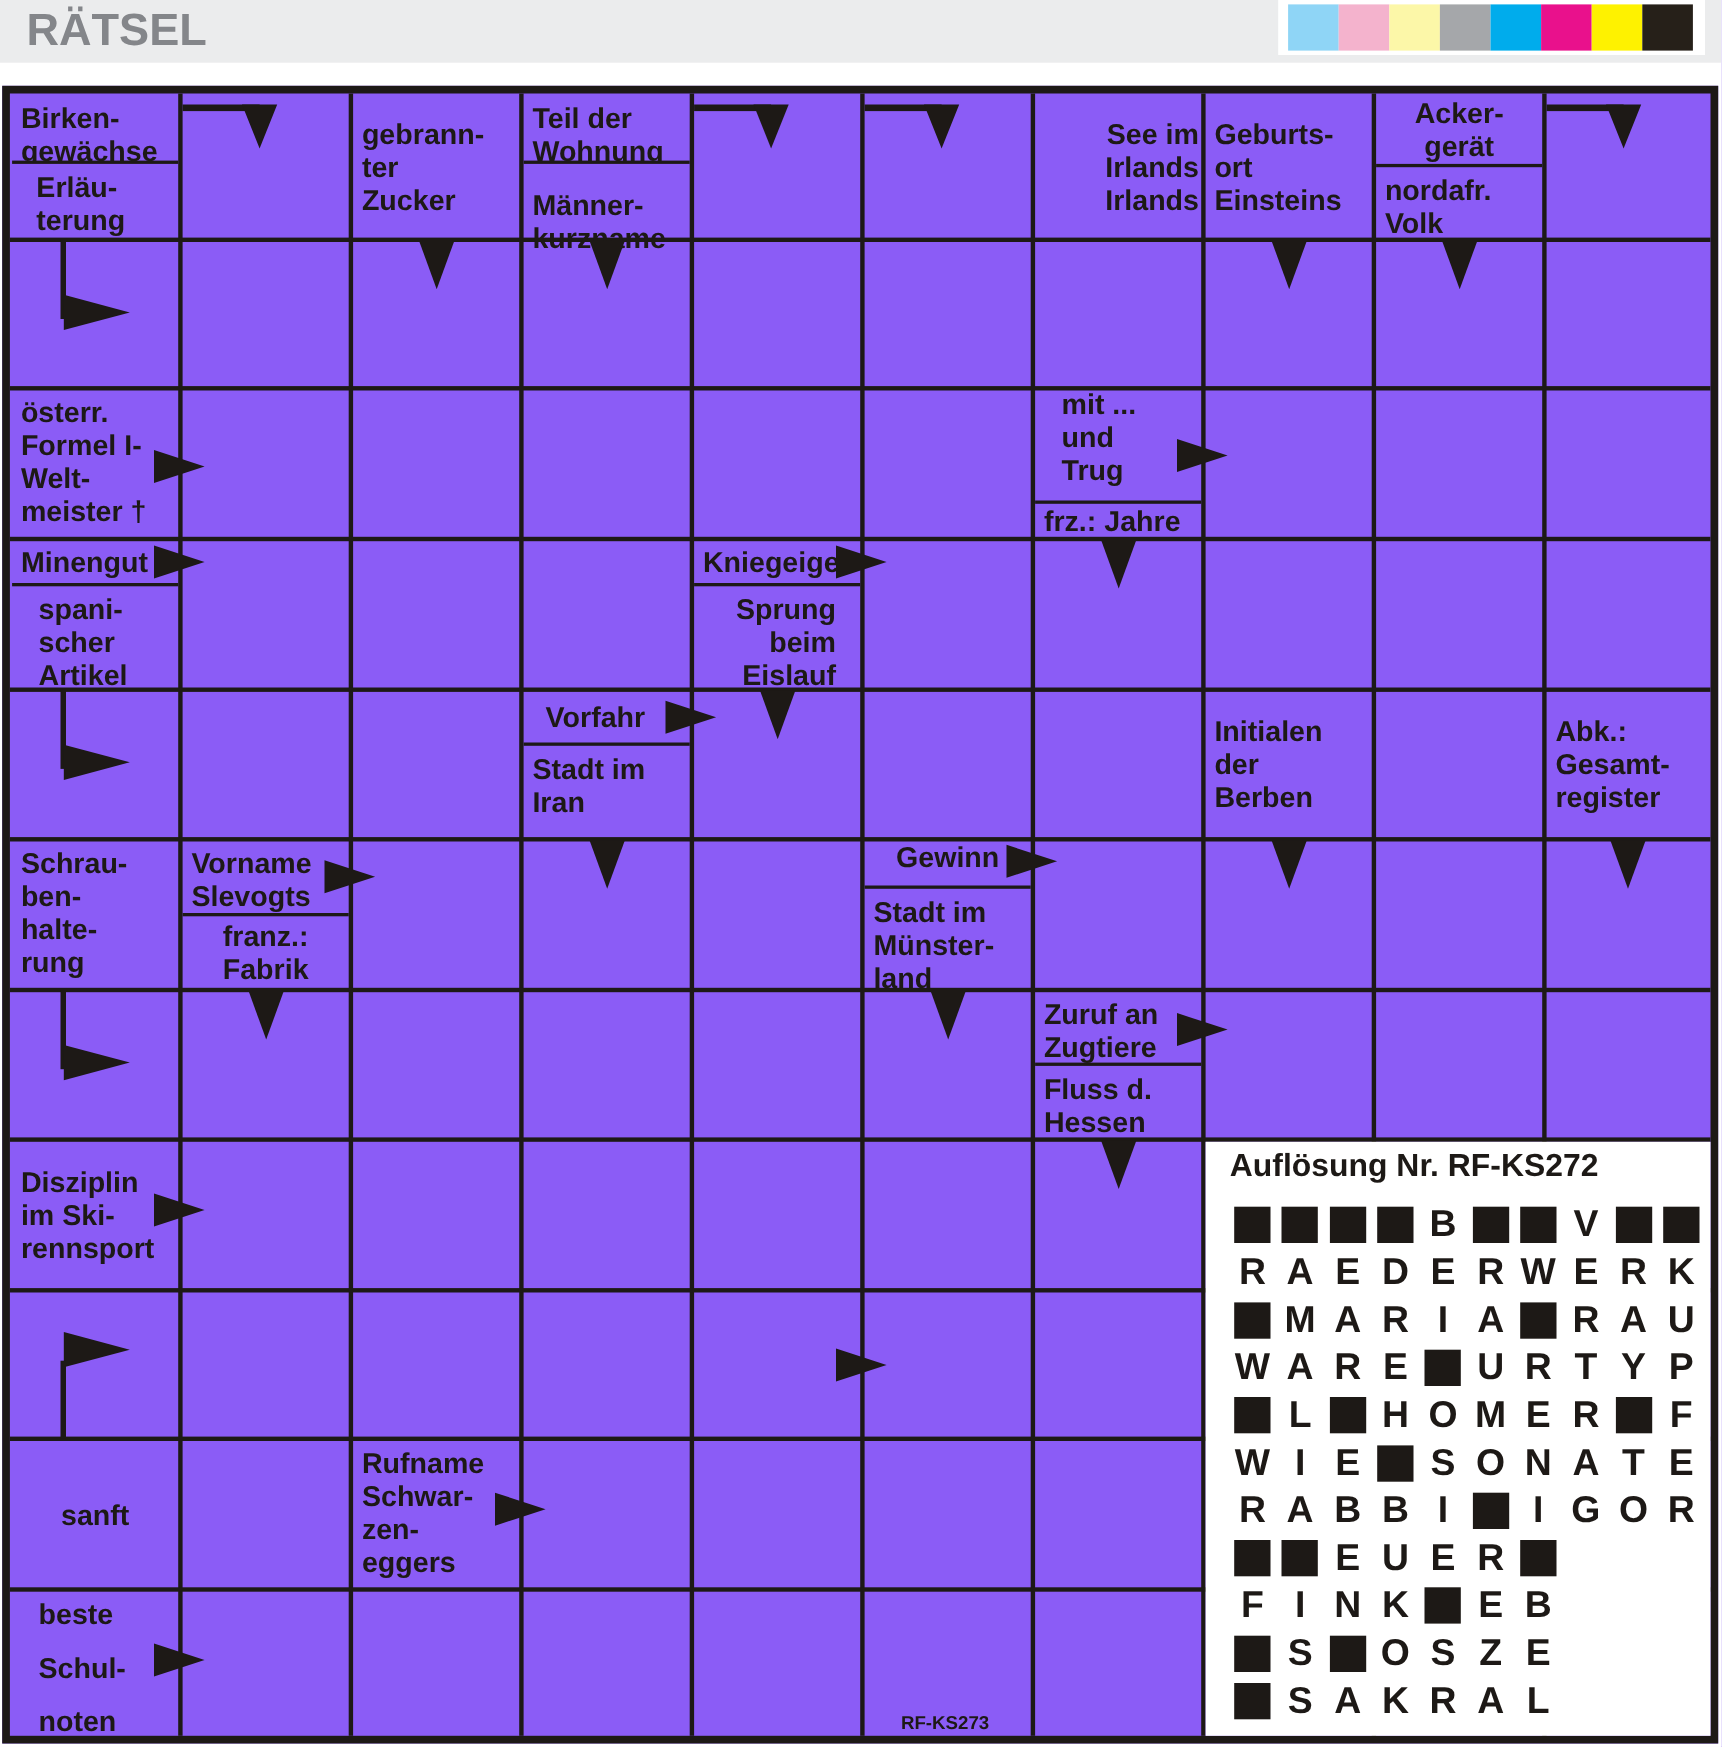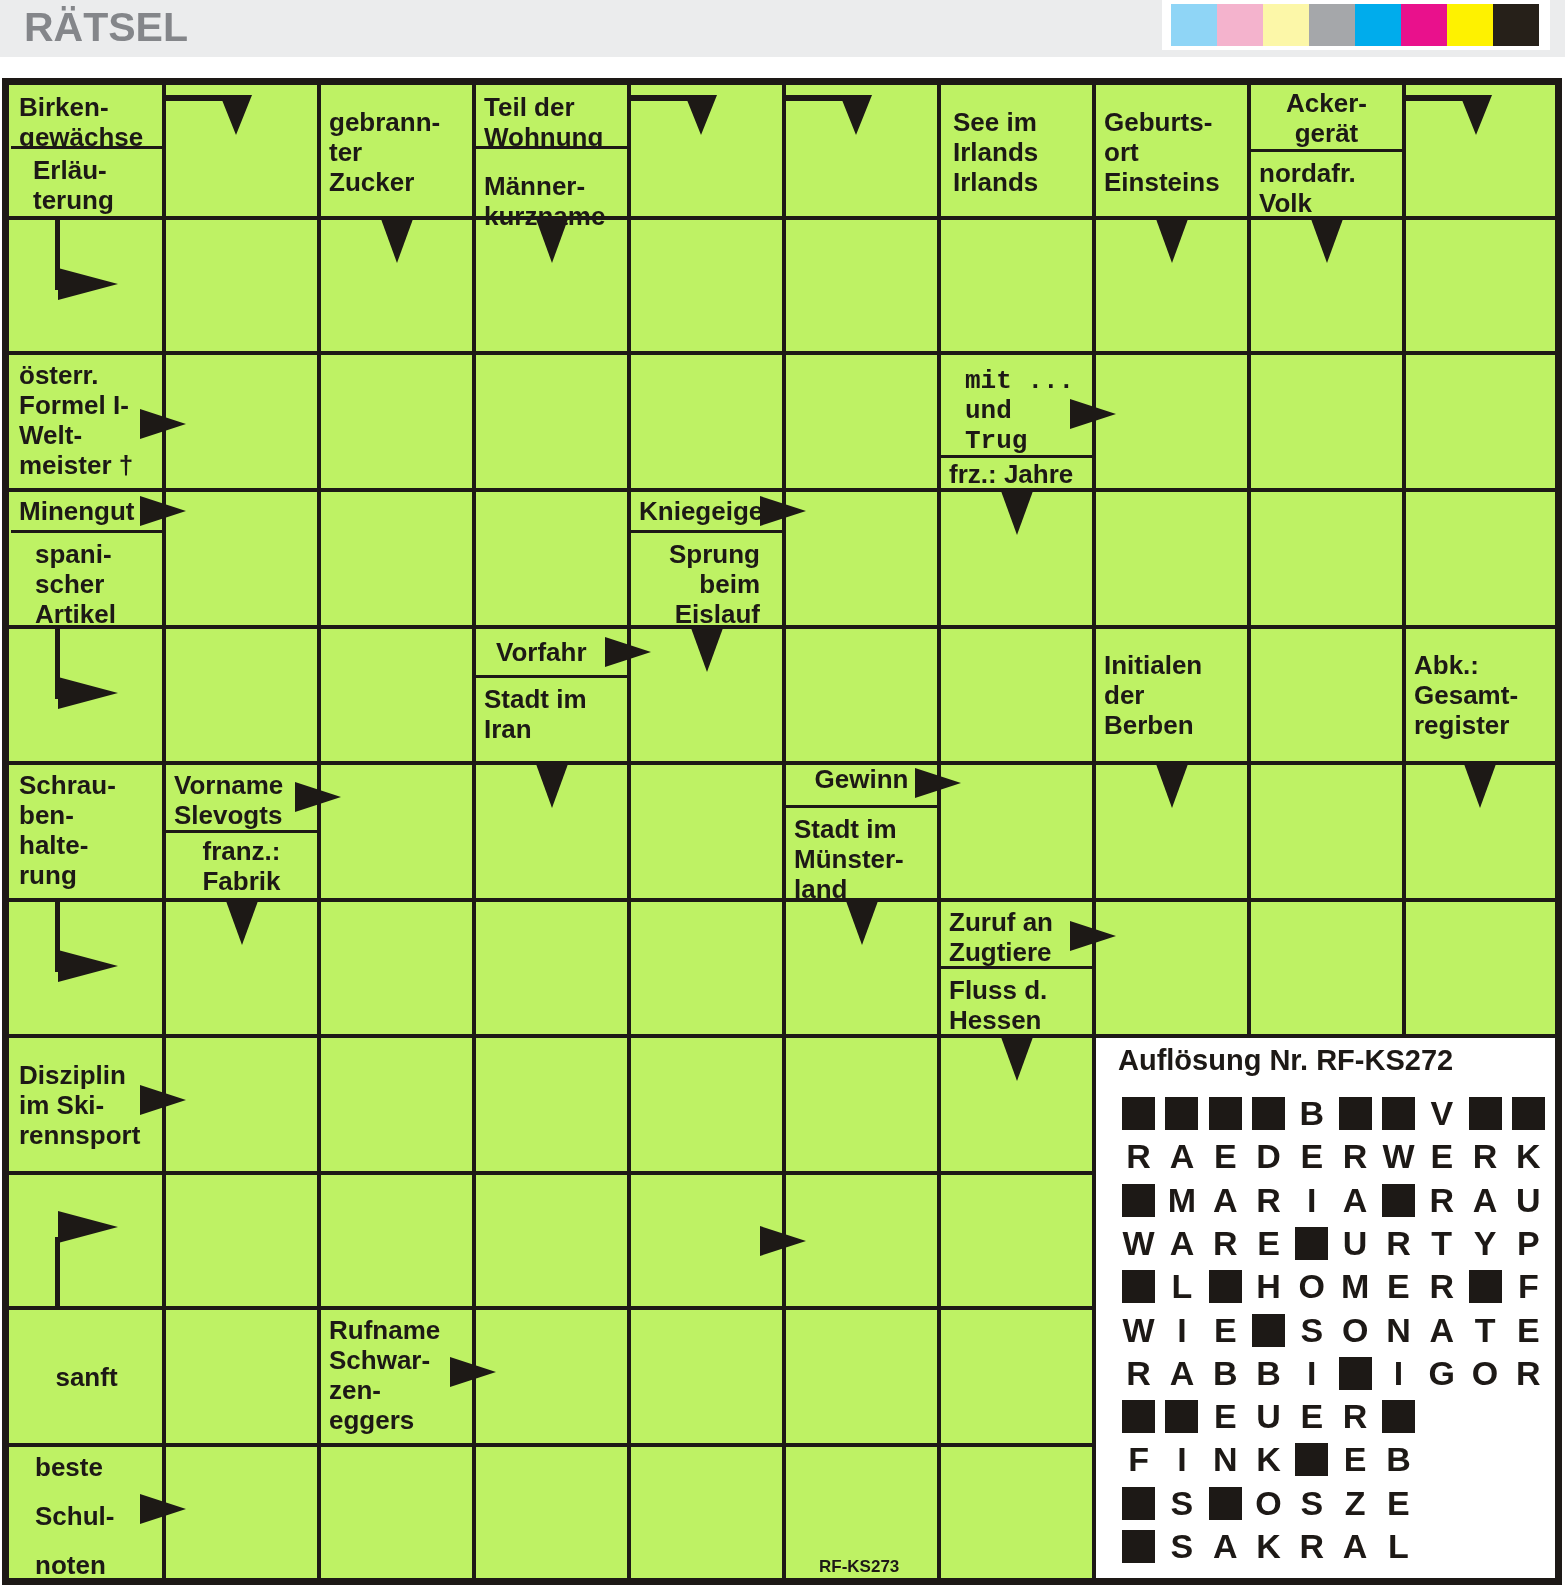--- a/index.html
+++ b/index.html
@@ -7,21 +7,21 @@
          font-family:"Liberation Sans", sans-serif;}
   
   #header{position:absolute;left:0;top:0;width:1565px;height:57px;background:#ebeced;}
   #page-title{position:absolute;left:24px;top:4px;font-size:41px;font-weight:bold;
               color:#84868a;letter-spacing:0px;}
   #colorbar{position:absolute;right:15px;top:0;width:388px;height:50px;background:#ffffff;
             display:flex;align-items:flex-start;padding:4px 0 0 9px;box-sizing:border-box;}
   .swatch{width:46px;height:42px;flex:0 0 auto;}
   
   #grid{position:absolute;left:2px;top:78px;width:1546px;height:1493px;
-        border:7px solid #1d1916;background:#bef264;}
+        border:7px solid #1d1916;background:#8b5cf6;}
   .v-line,.h-line,.bar{position:absolute;background:#1d1916;z-index:1;}
   .clue-box{position:absolute;z-index:2;display:flex;flex-direction:column;box-sizing:border-box;
             color:#1d1916;font-weight:bold;font-size:26px;line-height:30px;overflow:hidden;}
   .clue-divider{position:absolute;background:#1d1916;z-index:2;height:3px;}
   .tri-down{position:absolute;width:0;height:0;z-index:3;
             border-left:16px solid transparent;border-right:16px solid transparent;
             border-top:44px solid #1d1916;}
   .tri-right{position:absolute;width:0;height:0;z-index:3;
              border-top:15px solid transparent;border-bottom:15px solid transparent;
              border-left:46px solid #1d1916;}
@@ -88,21 +88,21 @@
       </div>
       <div class="clue-box" style="left: 467px; top: 1px; width: 151px; height: 61px; padding-left: 8px; padding-right: 2px; justify-content: flex-start; padding-top: 6px; text-align: left;">
         <div>Teil der</div>
         <div>Wohnung</div>
       </div>
       <div class="clue-divider" style="left: 467px; top: 61px; width: 151px;"></div>
       <div class="clue-box" style="left: 467px; top: 64px; width: 151px; height: 68px; padding-left: 8px; padding-right: 2px; justify-content: flex-start; padding-top: 6px; text-align: left; margin-top: 16px;">
         <div>Männer-</div>
         <div>kurzname</div>
       </div>
-      <div class="clue-box" style="left: 932px; top: 1px; width: 151px; height: 131px; padding-left: 12px; padding-right: 2px; justify-content: center; padding-top: 0px; text-align: left;">
+      <div class="clue-box" style="left: 932px; top: 1px; width: 151px; height: 131px; padding-left: 12px; padding-right: 2px; justify-content: center; padding-top: 0px; text-align: left; align-items: flex-end;">
         <div>See im</div>
         <div>Irlands</div>
         <div>Irlands</div>
       </div>
       <div class="clue-box" style="left: 1087px; top: 1px; width: 151px; height: 131px; padding-left: 8px; padding-right: 2px; justify-content: center; padding-top: 0px; text-align: left;">
         <div>Geburts-</div>
         <div>ort</div>
         <div>Einsteins</div>
       </div>
       <div class="clue-box" style="left: 1242px; top: 1px; width: 151px; height: 64px; padding-left: 2px; padding-right: 2px; justify-content: center; padding-top: 0px; text-align: center;">
@@ -114,21 +114,21 @@
         <div>nordafr.</div>
         <div>Volk</div>
       </div>
       <div class="clue-box" style="left: 2px; top: 269px; width: 151px; height: 135px; padding-left: 8px; padding-right: 2px; justify-content: flex-start; padding-top: 6px; text-align: left;">
         <div>österr.</div>
         <div>Formel I-</div>
         <div>Welt-</div>
         <div>meister †</div>
       </div>
       <div class="tri-right" style="left: 131px; top: 324px;"></div>
-      <div class="clue-box" style="left: 932px; top: 269px; width: 151px; height: 102px; padding-left: 24px; padding-right: 2px; justify-content: flex-end; padding-top: 6px; text-align: left; font-family: Liberation Mono, monospace;">
+      <div class="clue-box" style="left: 932px; top: 258px; width: 151px; height: 102px; padding-left: 24px; padding-right: 2px; justify-content: center; padding-top: 6px; text-align: left;">
         <div>mit ...</div>
         <div>und</div>
         <div>Trug</div>
       </div>
       <div class="tri-right" style="left: 1061px; top: 314px;"></div>
       <div class="clue-divider" style="left: 932px; top: 370px; width: 151px;"></div>
       <div class="clue-box" style="left: 932px; top: 373px; width: 151px; height: 31px; padding-left: 8px; padding-right: 2px; justify-content: center; padding-top: 0px; text-align: left;">
         <div>frz.: Jahre</div>
       </div>
       <div class="clue-box" style="left: 2px; top: 406px; width: 151px; height: 40px; padding-left: 8px; padding-right: 2px; justify-content: center; padding-top: 0px; text-align: left;">

